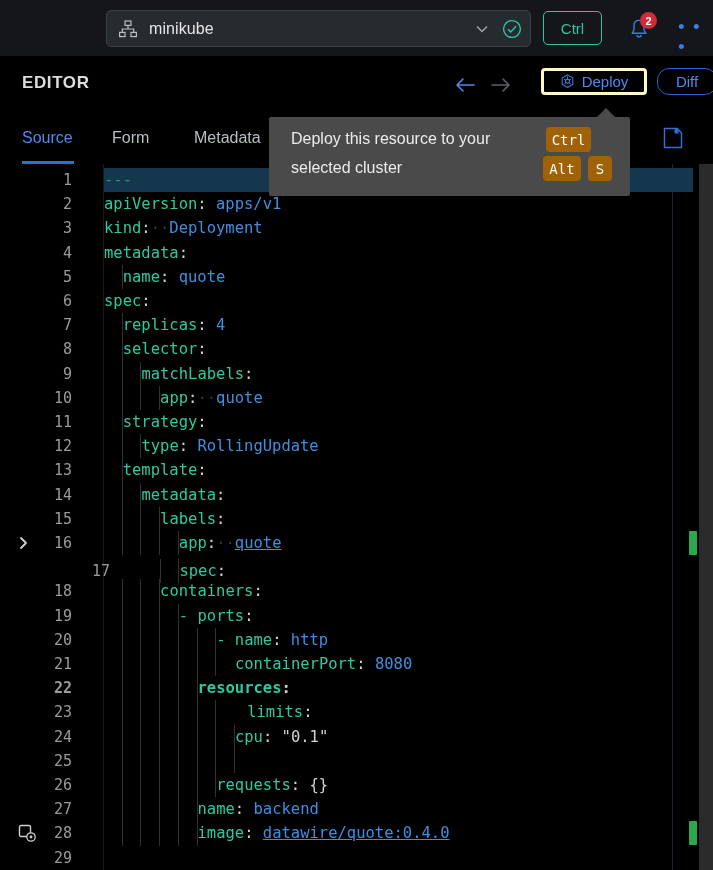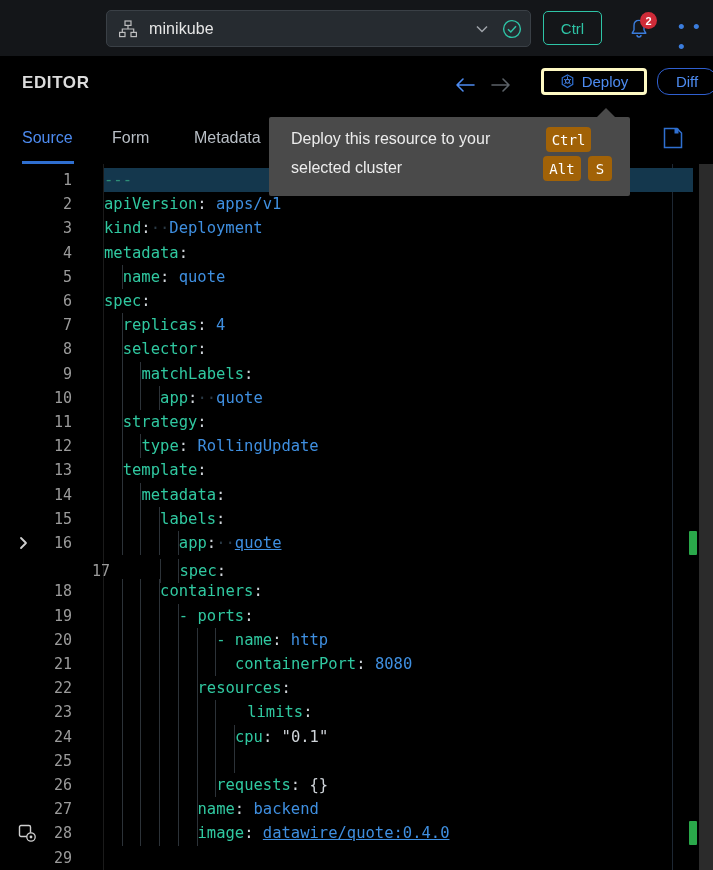--- a/index.html
+++ b/index.html
@@ -375,21 +375,21 @@
         <div class="line" style="top: 488px;">
           <div class="ig" style="left: 121.7px;"></div>
           <div class="ig" style="left: 140.4px;"></div>
           <div class="ig" style="left: 159.1px;"></div>
           <div class="ig" style="left: 177.8px;"></div>
           <div class="ig" style="left: 196.5px;"></div>
           <div class="ig" style="left: 215.2px;"></div>
           <div class="lnum">21</div>
           <div class="ltext" style="left: 234.9px;"><span class="k">containerPort</span><span class="p">: </span><span class="v">8080</span></div>
         </div>
-        <div class="line" style="top: 512.2px;">
+        <div class="line" style="top: 512.2px; font-weight: bold;">
           <div class="ig" style="left: 121.7px;"></div>
           <div class="ig" style="left: 140.4px;"></div>
           <div class="ig" style="left: 159.1px;"></div>
           <div class="ig" style="left: 177.8px;"></div>
           <div class="ig" style="left: 196.5px;"></div>
           <div class="lnum">22</div>
           <div class="ltext" style="left: 197.5px;"><span class="k">resources</span><span class="p">:</span></div>
         </div>
         <div class="line" style="top: 536.4px;">
           <div class="ig" style="left: 121.7px;"></div>

